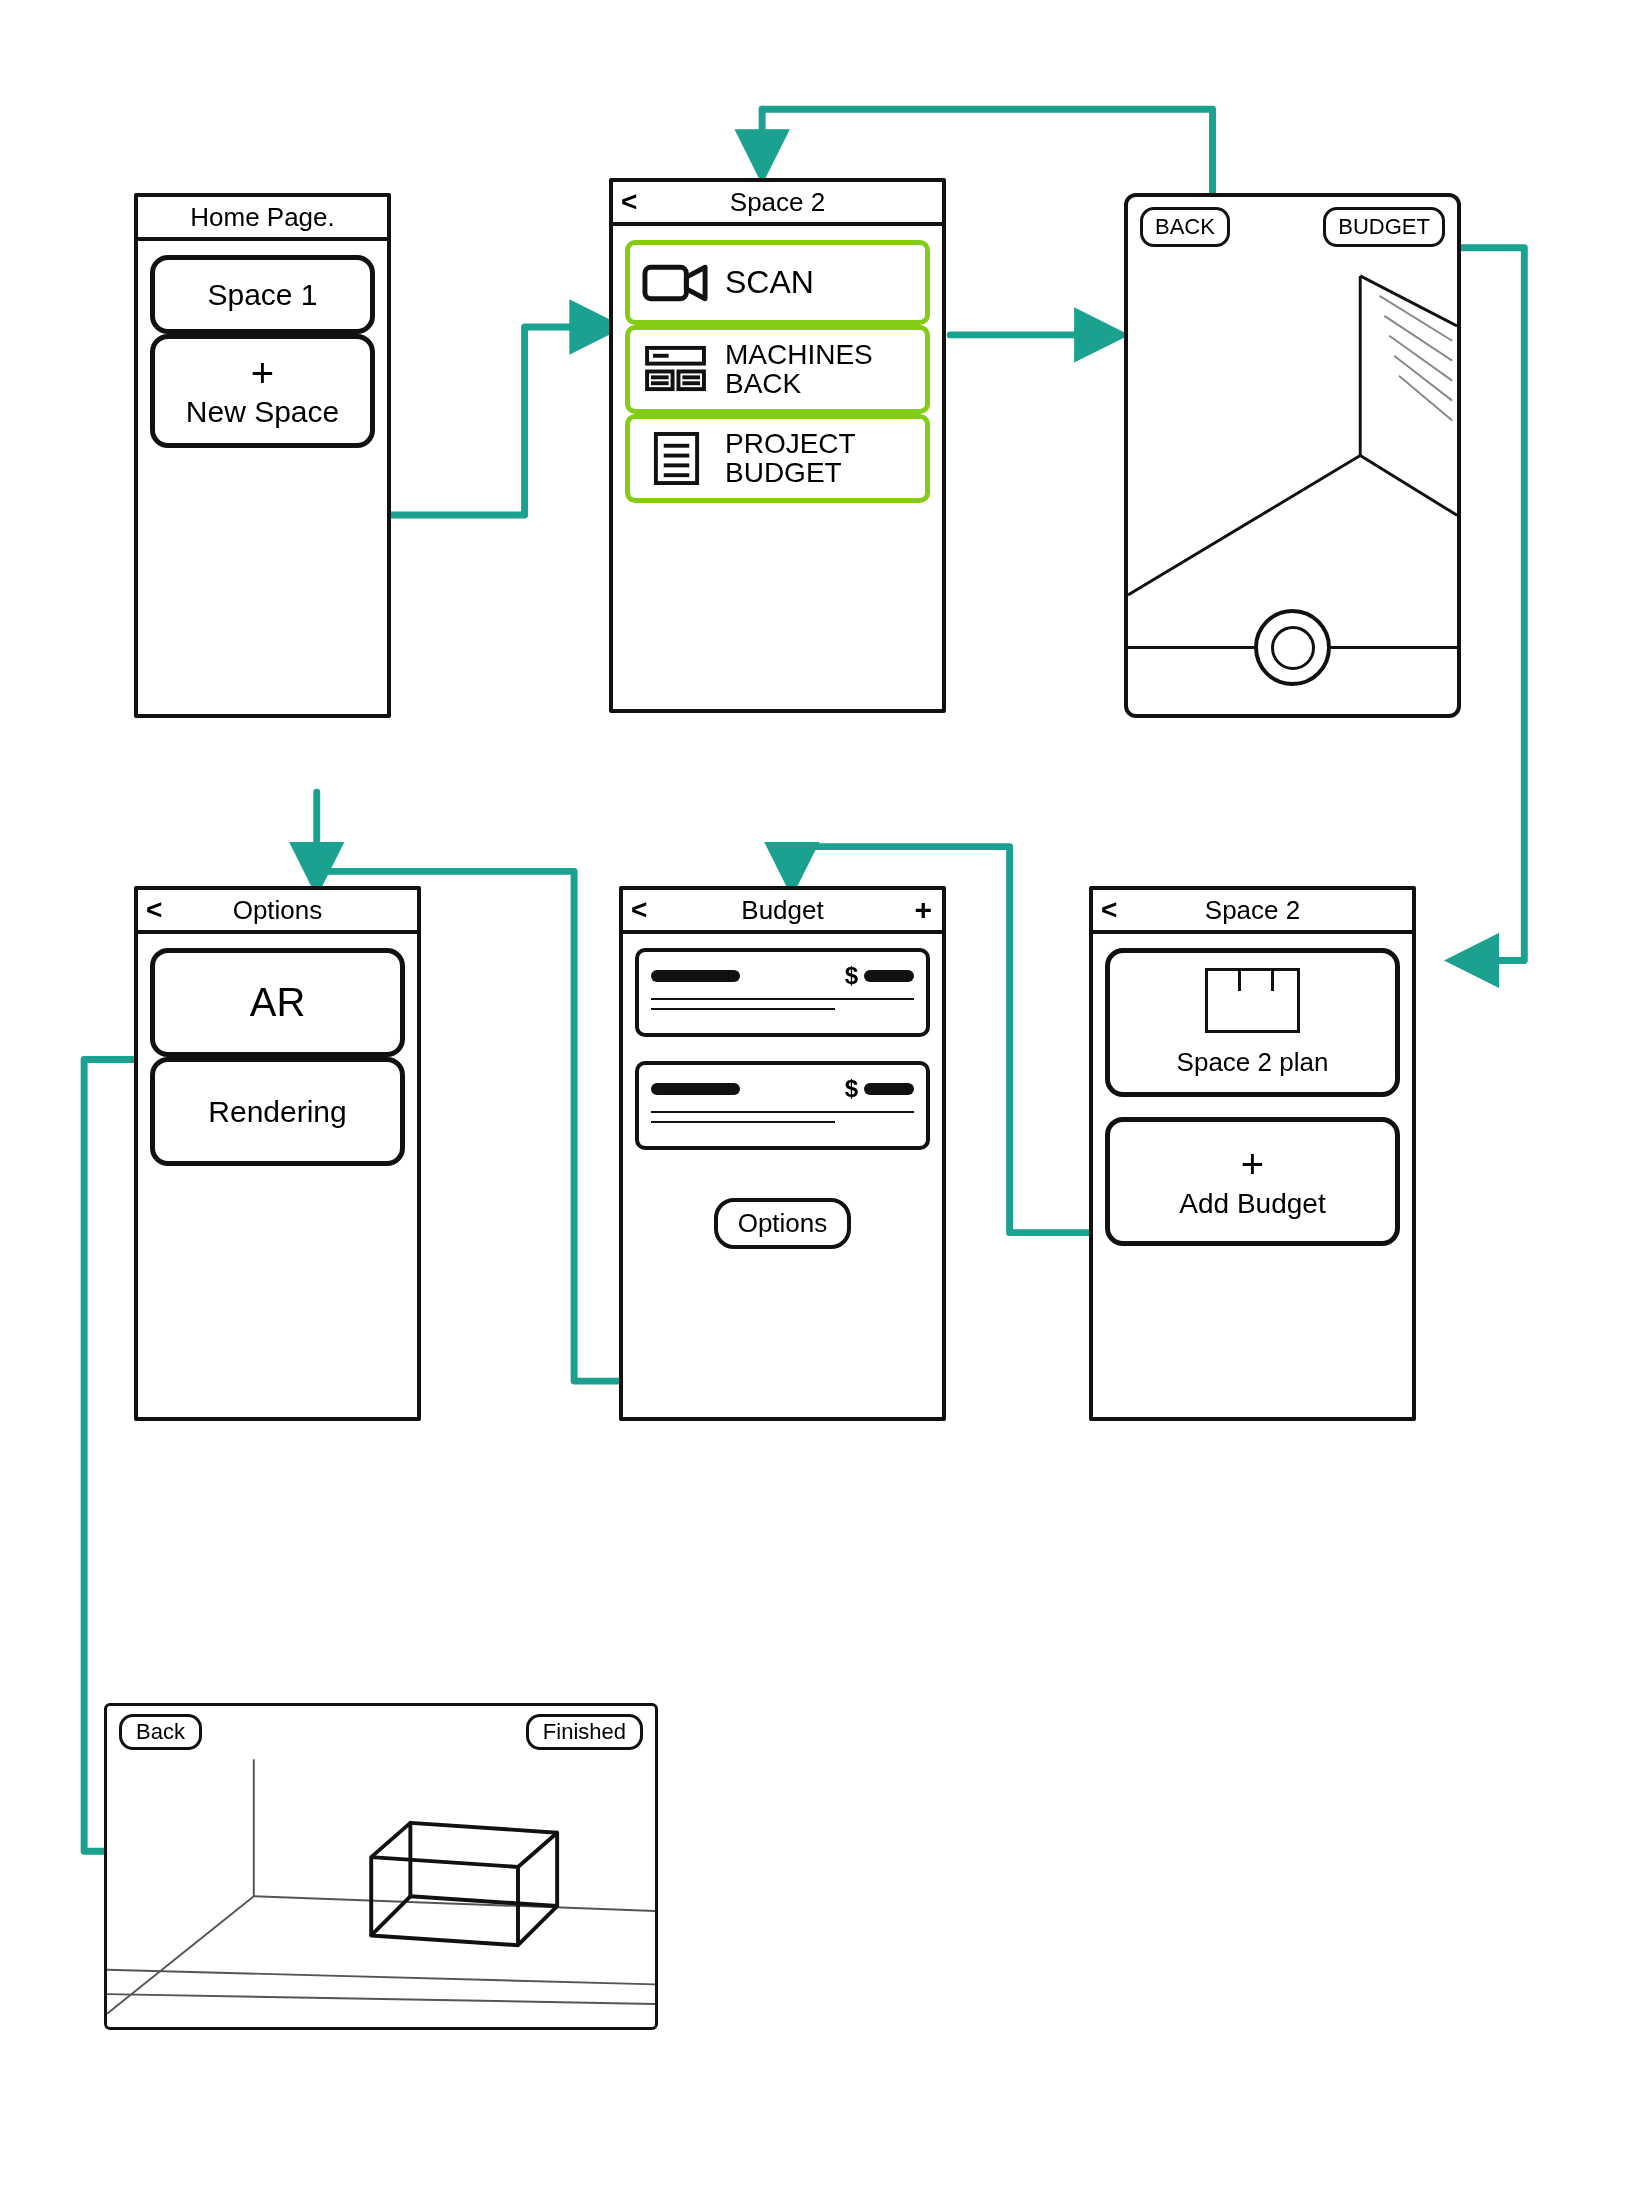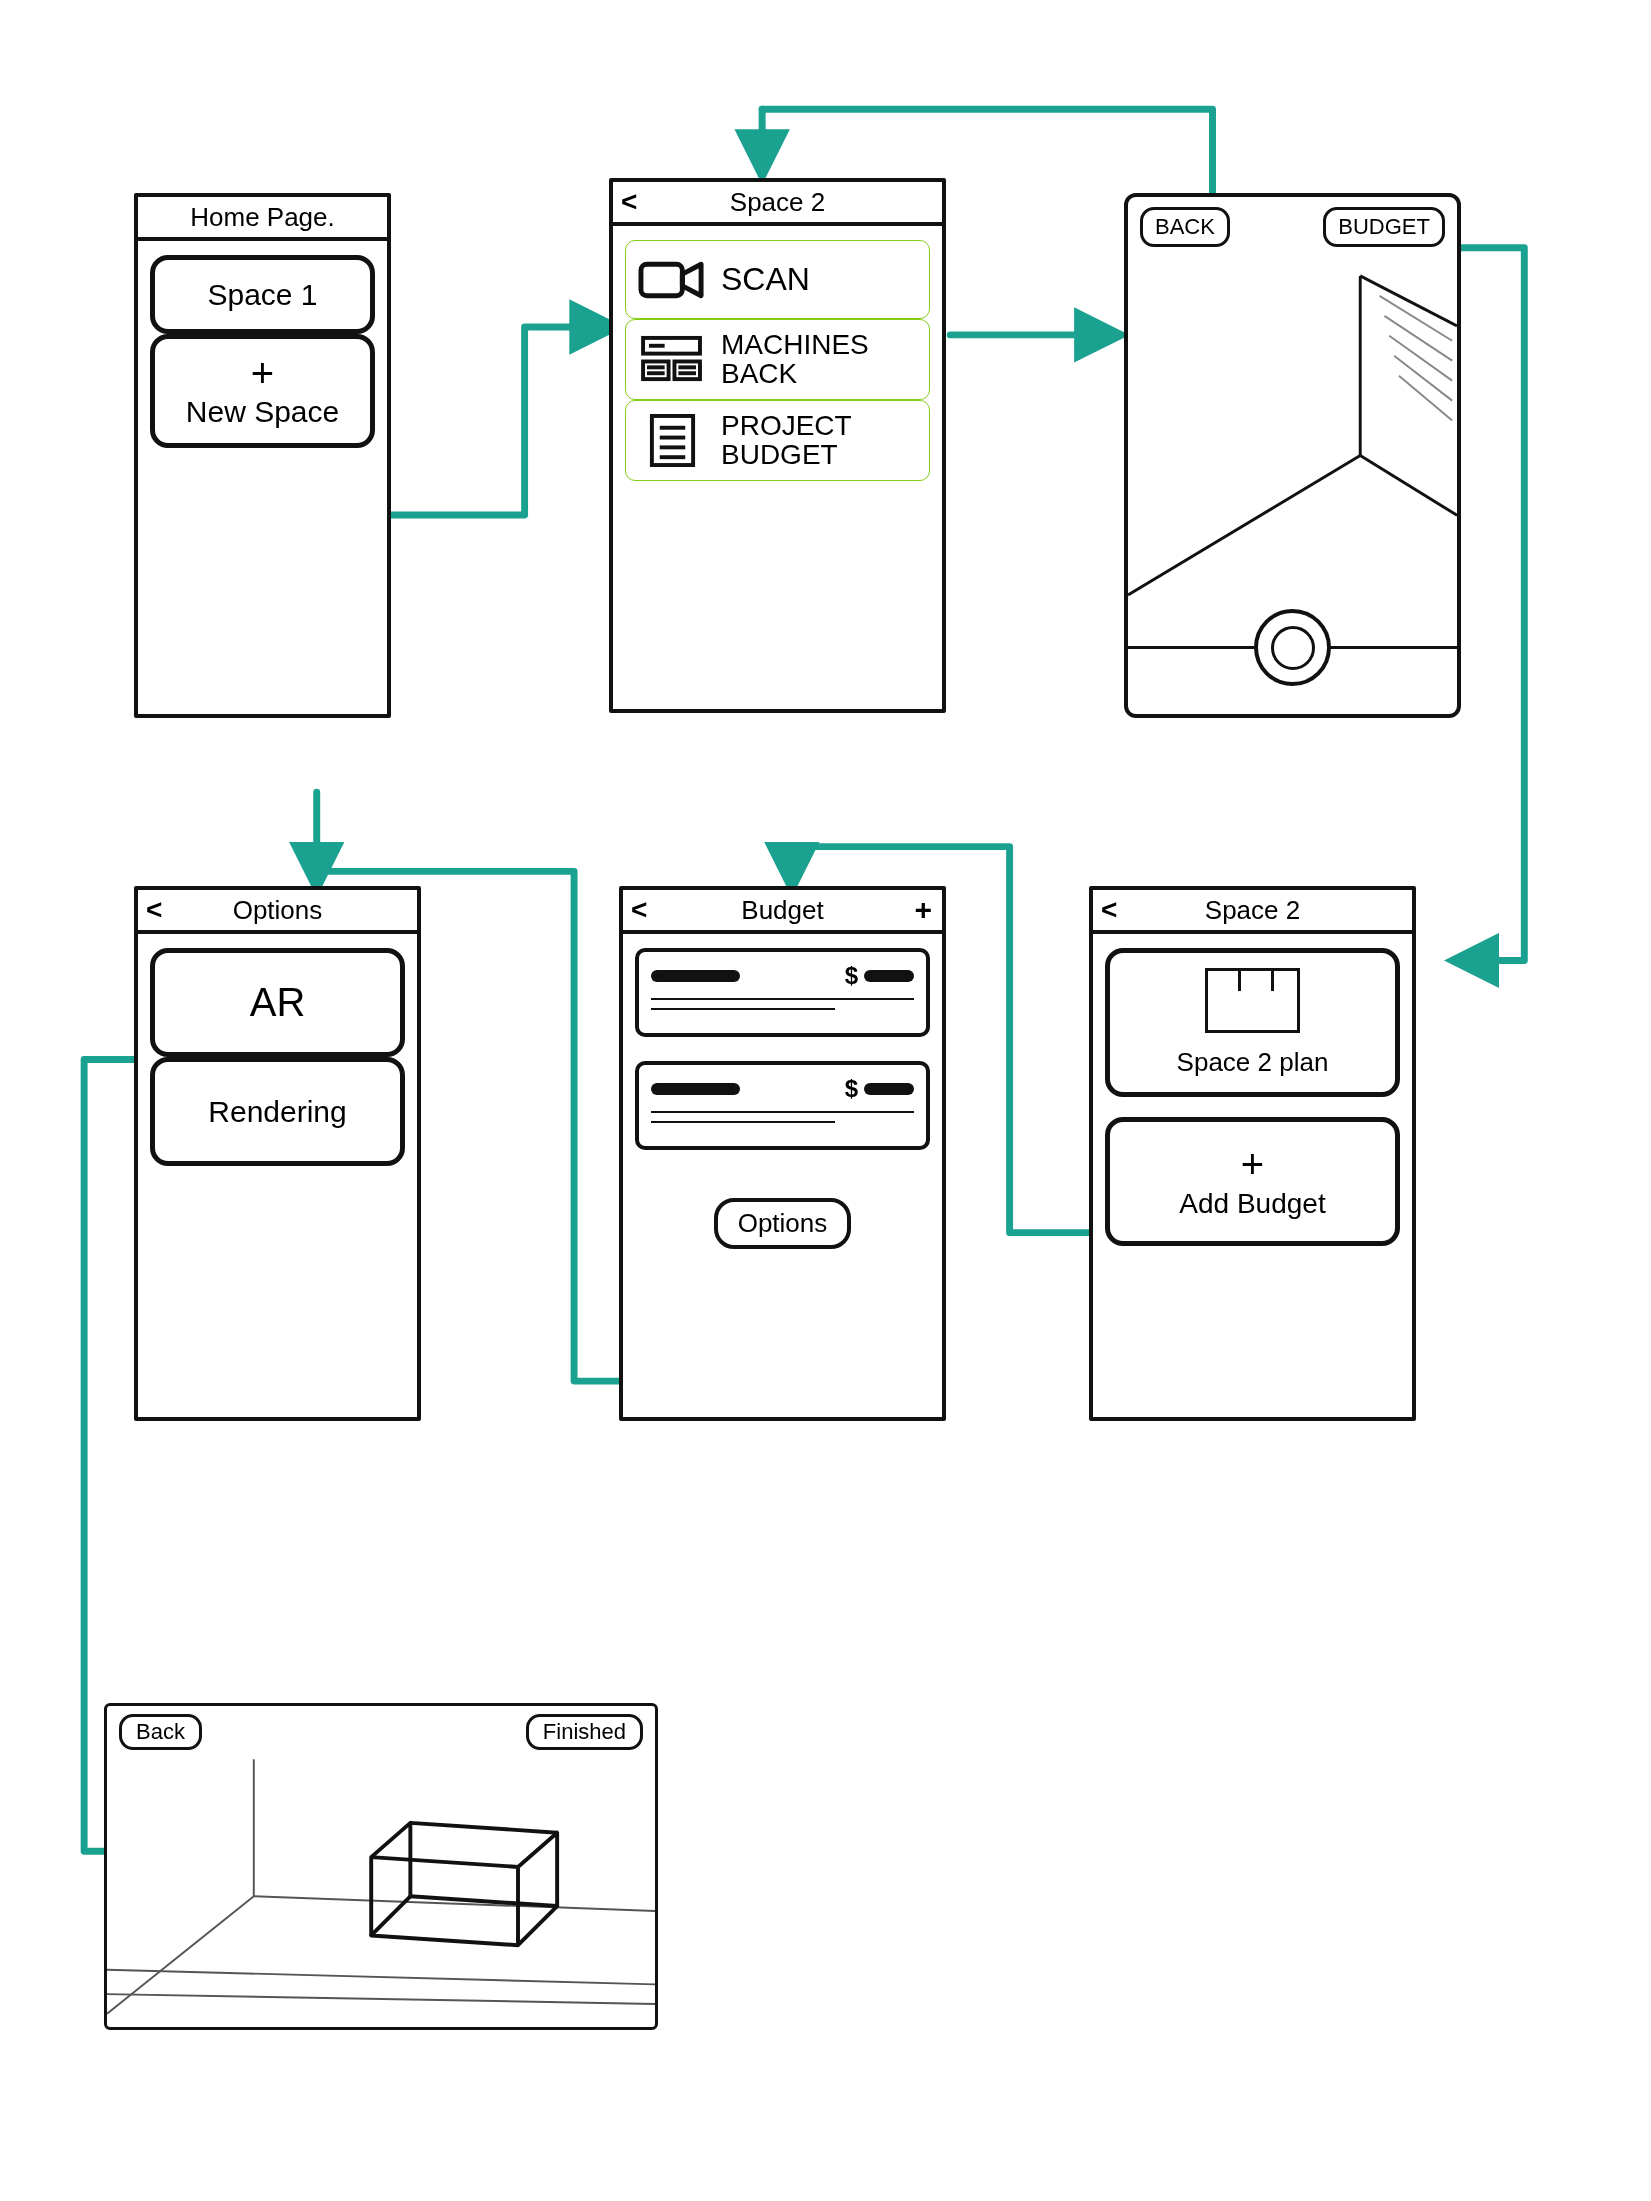--- a/index.html
+++ b/index.html
@@ -64,21 +64,21 @@
     padding: 10px 12px;
     font-size: 30px;
     text-align: center;
     display: flex;
     align-items: center;
     justify-content: center;
     min-height: 79px;
     box-sizing: border-box;
   }
   .card-row {
-    border: 1px solid #84cc16;
+    border: 5px solid #84cc16;
     border-radius: 10px;
     padding: 10px 12px;
     font-size: 28px;
     display: flex;
     align-items: center;
     gap: 14px;
     min-height: 79px;
     box-sizing: border-box;
   }
   .icon-box {

